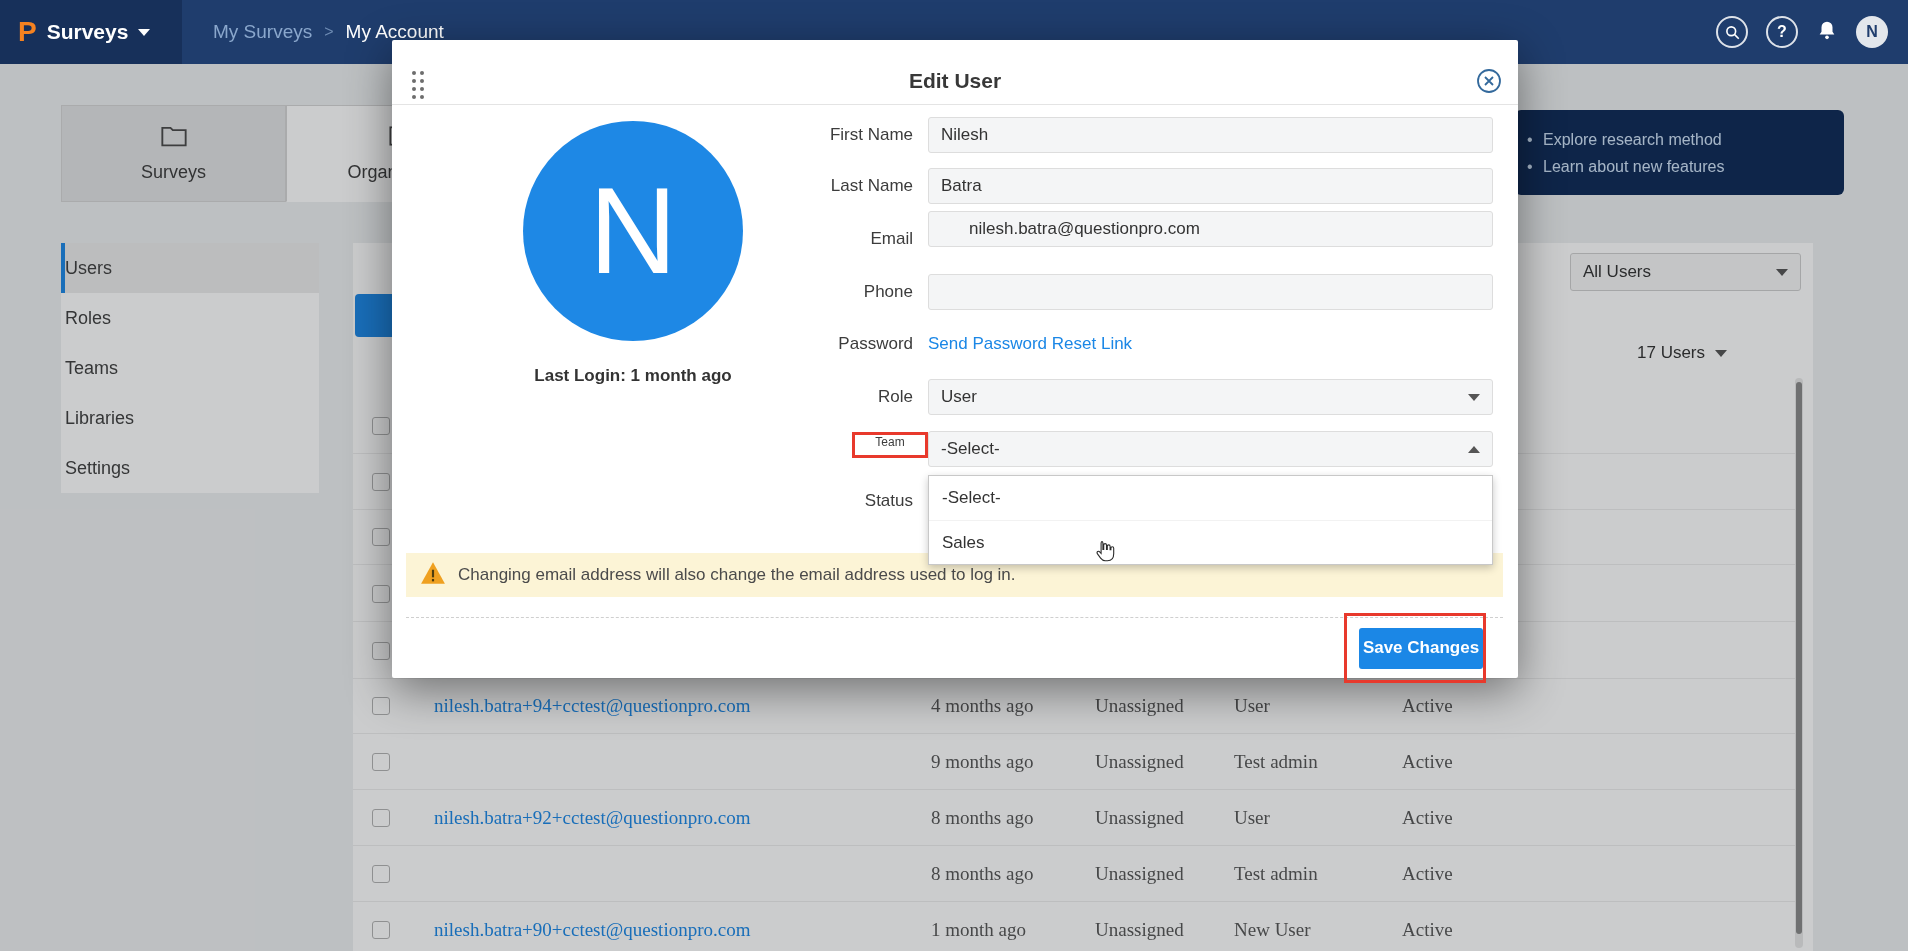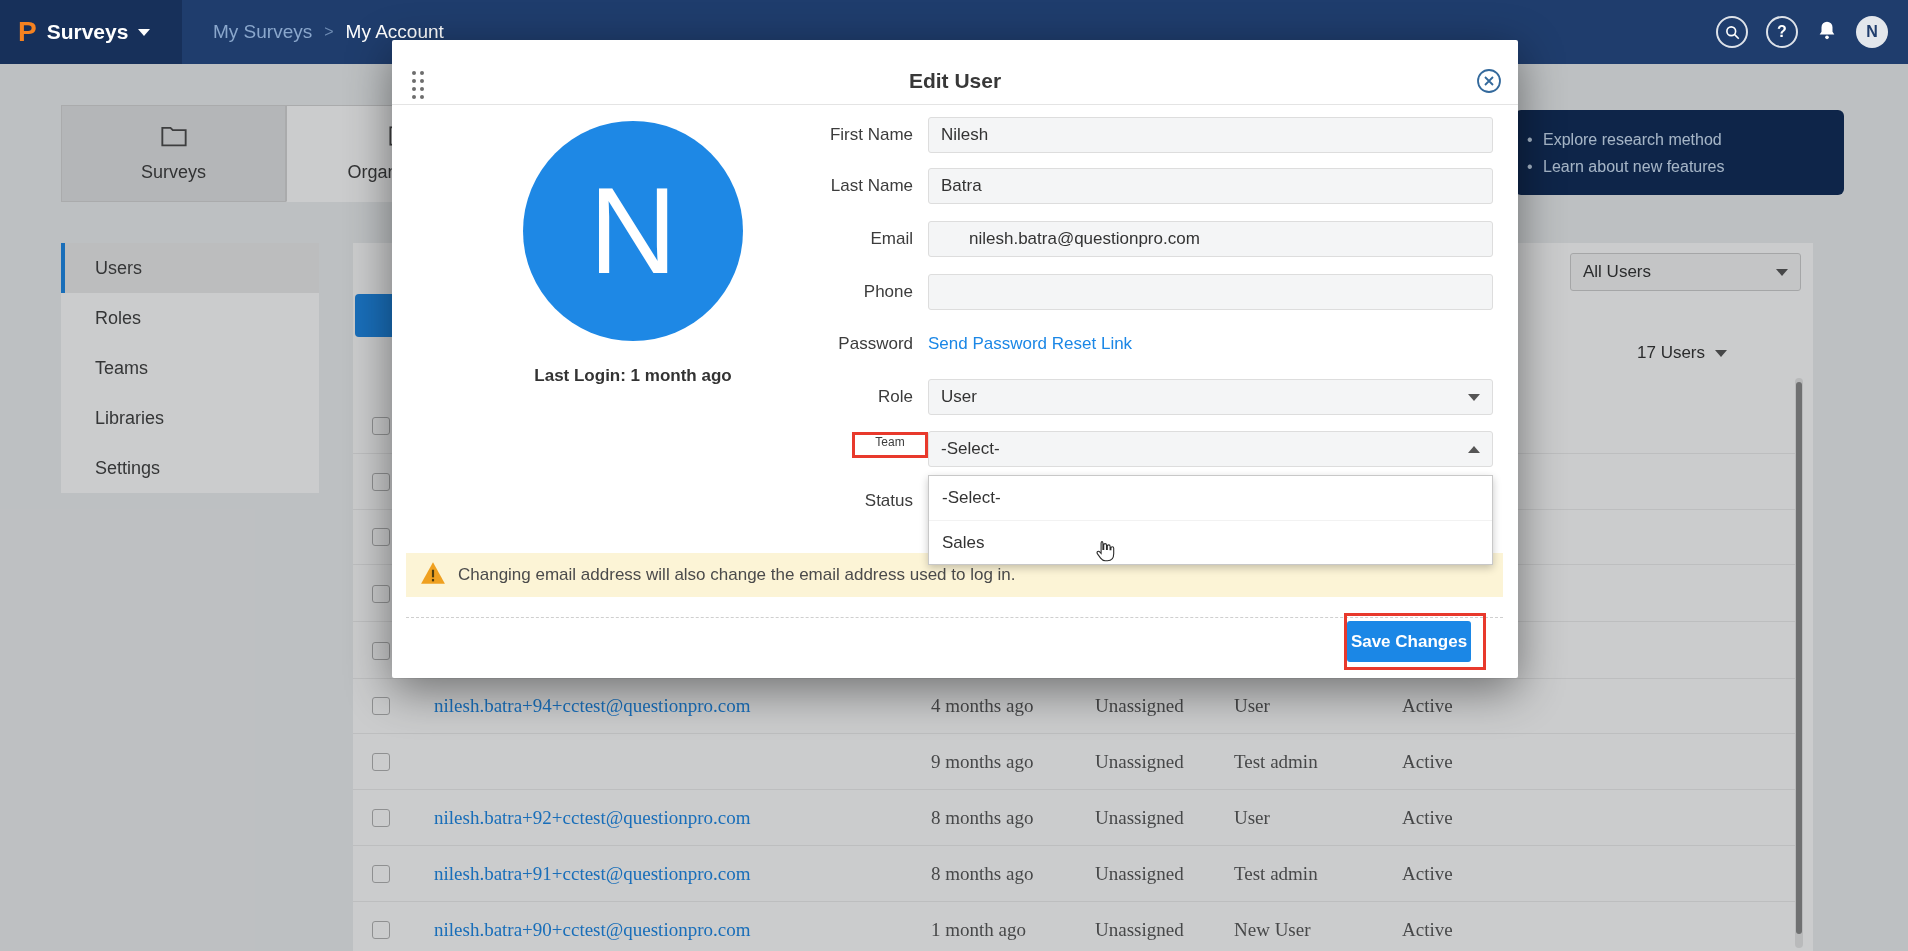--- a/index.html
+++ b/index.html
@@ -26,21 +26,21 @@
   .tab { position:absolute; top:105px; height:97px; width:225px; border:1px solid #d5d5d5; display:flex; flex-direction:column; align-items:center; justify-content:center; gap:10px; cursor:pointer; }
   .tab-surveys { left:61px; background:#e2e3e4; }
   .tab-org { left:286px; background:#ffffff; border-bottom-color:#fff; }
   .tab-label { font-size:18px; color:#3c3c3c; }
 
   .info-box { position:absolute; left:1515px; top:110px; width:329px; height:85px; background:#0e2a56; border-radius:6px; padding:16px 2px 0 28px; }
   .info-item { color:#cfe2f7; font-size:16px; line-height:27px; position:relative; cursor:pointer; }
   .info-item::before { content:"•"; position:absolute; left:-16px; color:#cfe2f7; }
 
   .sidebar { position:absolute; left:61px; top:243px; width:258px; background:#ffffff; padding:0; }
-  .side-item { height:50px; line-height:50px; padding-left:30px; font-size:18px; color:#3f3f3f; cursor:pointer; border-left:4px solid transparent; }
+  .side-item { height:50px; line-height:50px; font-size:18px; color:#3f3f3f; cursor:pointer; border-left:4px solid transparent; }
   .side-item.active { background:#ececec; border-left-color:#1b87e6; }
 
   .main-card { position:absolute; left:353px; top:243px; width:1460px; height:708px; background:#ffffff; overflow:hidden; }
   .filter-select { position:absolute; left:1217px; top:10px; width:231px; height:38px; background:#f7f7f7; border:1px solid #cfcfcf; border-radius:3px; display:flex; align-items:center; justify-content:space-between; padding:0 12px; font-size:17px; color:#333; cursor:pointer; }
   .users-count { position:absolute; left:1284px; top:100px; display:flex; align-items:center; gap:10px; font-size:17px; color:#333; cursor:pointer; }
   .add-btn-sliver { position:absolute; left:2px; top:51px; width:40px; height:43px; background:#1b87e6; border-radius:4px 0 0 4px; cursor:pointer; }
   .t-row { position:absolute; left:0; width:1448px; height:56px; border-bottom:1px solid #ededed; }
   .cb { position:absolute; left:19px; top:19px; width:18px; height:18px; border:1px solid #b3b3b3; border-radius:3px; background:#fff; cursor:pointer; }
   .cell { position:absolute; top:0; line-height:56px; font-size:19px; color:#565656; white-space:nowrap;font-family:Liberation Serif, serif; }
   .cell-email { left:81px; color:#1b87e6; cursor:pointer; }
@@ -73,21 +73,21 @@
   .team-ann { position:absolute; left:460px; top:392px; width:76px; height:26px; display:flex; align-items:flex-start; justify-content:center; font-size:12px; color:#3c3c3c; }
 
   .dd-panel { position:absolute; left:536px; top:435px; width:565px; background:#ffffff; border:1px solid #c8c8c8; box-shadow:0 3px 8px rgba(0,0,0,.22); z-index:40; }
   .dd-option { height:44px; line-height:44px; padding-left:13px; font-size:17px; color:#333; cursor:pointer; }
   .dd-option + .dd-option { border-top:1px solid #f2f2f2; }
 
   .warn-box { position:absolute; left:14px; top:513px; width:1097px; height:44px; background:#fcf4d6; display:flex; align-items:center; gap:12px; padding-left:14px; z-index:30; }
   .warn-text { font-size:17px; color:#4b4b4b; }
 
   .m-dashed { position:absolute; left:14px; top:577px; width:1097px; border-top:1px dashed #cfcfcf; }
-  .save-ann { position:absolute; left:952px; top:573px; width:142px; height:57px; border:3px solid #e8392c; display:flex; align-items:center; justify-content:flex-start; }
+  .save-ann { position:absolute; left:952px; top:573px; width:142px; height:70px; border:3px solid #e8392c; display:flex; align-items:center; justify-content:flex-end; }
   .save-btn { width:124px; height:41px; background:#1b87e6; color:#fff; border:none; border-radius:3px; font-size:17px; font-weight:700; font-family:inherit; cursor:pointer; }
 
   .cursor { position:absolute; left:1093px; top:538px; z-index:50; pointer-events:none; }
 </style>
 </head>
 <body>
 
 <div class="screen">
 
   <header class="navbar">
@@ -196,21 +196,20 @@
     <div class="t-row" style="top:547px;">
       <span class="cb"></span>
       <span class="cell cell-email">nilesh.batra+92+cctest@questionpro.com</span>
       <span class="cell cell-login">8 months ago</span>
       <span class="cell cell-team">Unassigned</span>
       <span class="cell cell-role">User</span>
       <span class="cell cell-status">Active</span>
     </div>
     <div class="t-row" style="top:603px;">
       <span class="cb"></span>
-      <span class="cell cell-email">nilesh.batra+91+cctest@questionpro.com</span>
       <span class="cell cell-login">8 months ago</span>
       <span class="cell cell-team">Unassigned</span>
       <span class="cell cell-role">Test admin</span>
       <span class="cell cell-status">Active</span>
     </div>
     <div class="t-row" style="top:659px;">
       <span class="cb"></span>
       <span class="cell cell-email">nilesh.batra+90+cctest@questionpro.com</span>
       <span class="cell cell-login">1 month ago</span>
       <span class="cell cell-team">Unassigned</span>
@@ -249,21 +248,21 @@
     <div class="m-avatar">N</div>
     <div class="m-lastlogin">Last Login: 1 month ago</div>
 
     <div class="f-label" style="top:77px;">First Name</div>
     <input class="f-input" style="top: 77px;" value="Nilesh">
 
     <div class="f-label" style="top:128px;">Last Name</div>
     <input class="f-input" style="top: 128px;" value="Batra">
 
     <div class="f-label" style="top:181px;">Email</div>
-    <input class="f-input" style="top: 181px; padding-left: 40px;" value="nilesh.batra@questionpro.com">
+    <input class="f-input" style="top: 171px; padding-left: 40px;" value="nilesh.batra@questionpro.com">
 
     <div class="f-label" style="top:234px;">Phone</div>
     <input class="f-input" style="top: 234px;" value="">
 
     <div class="f-label" style="top:286px;">Password</div>
     <a class="f-link" style="top:286px;">Send Password Reset Link</a>
 
     <div class="f-label" style="top:339px;">Role</div>
     <div class="f-select" style="top:339px;">
       <span>User</span>

